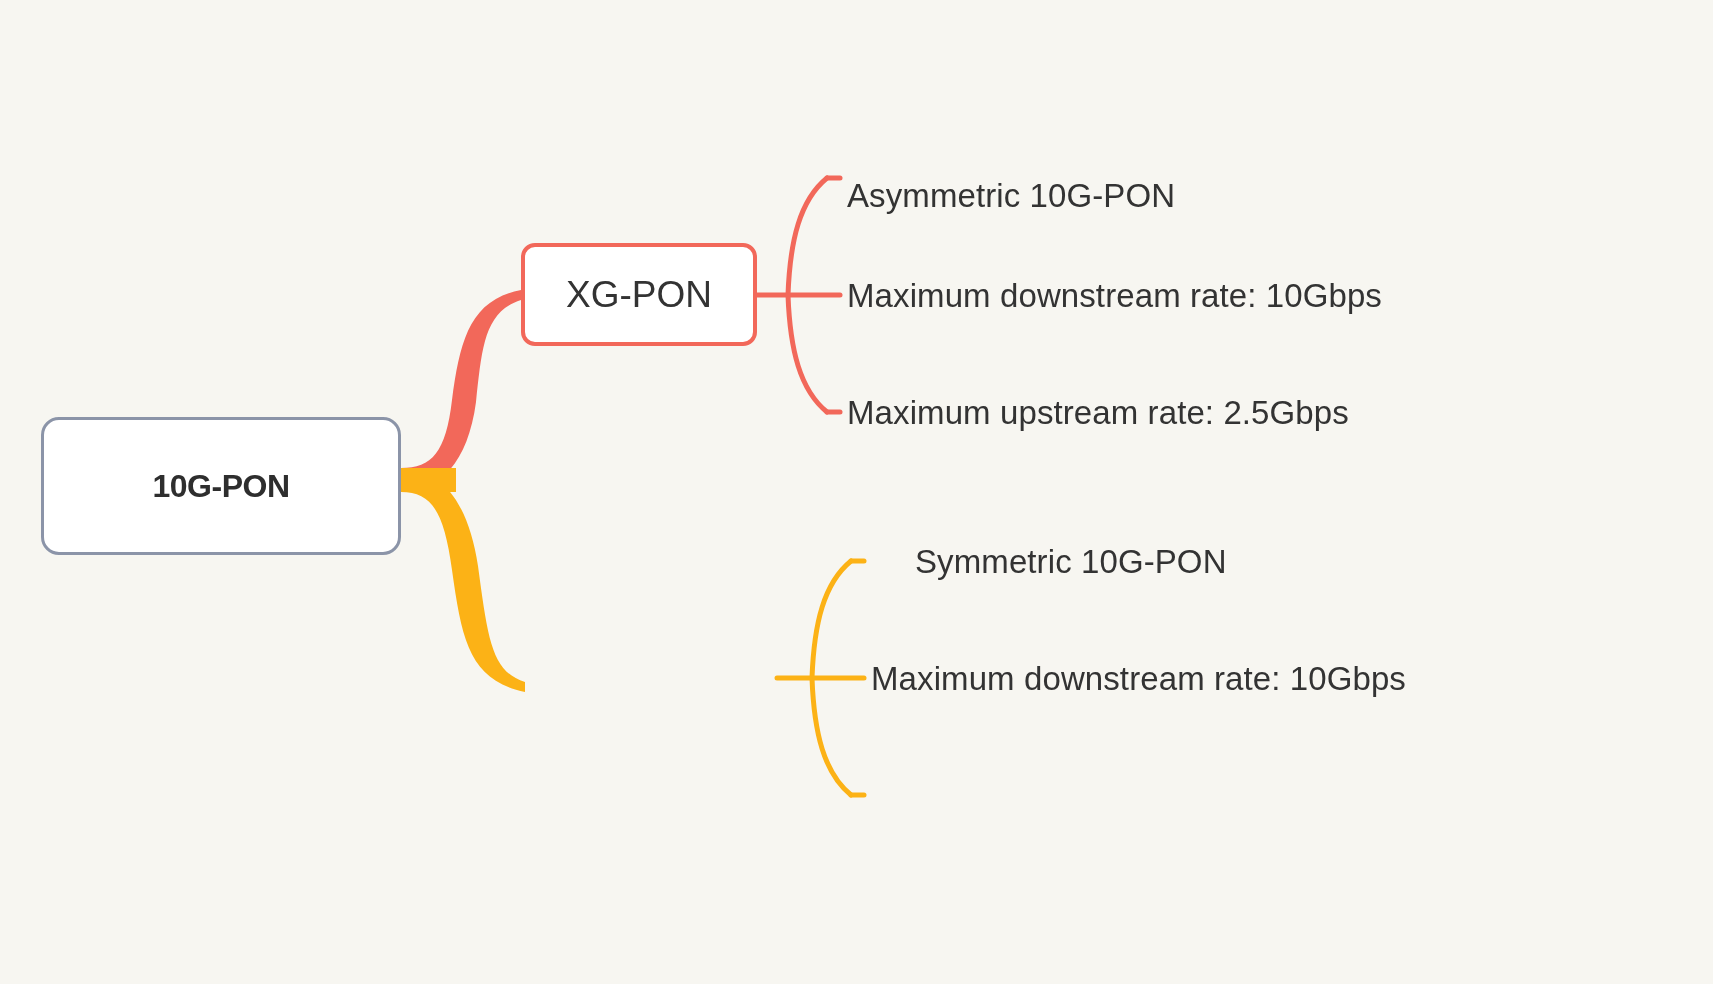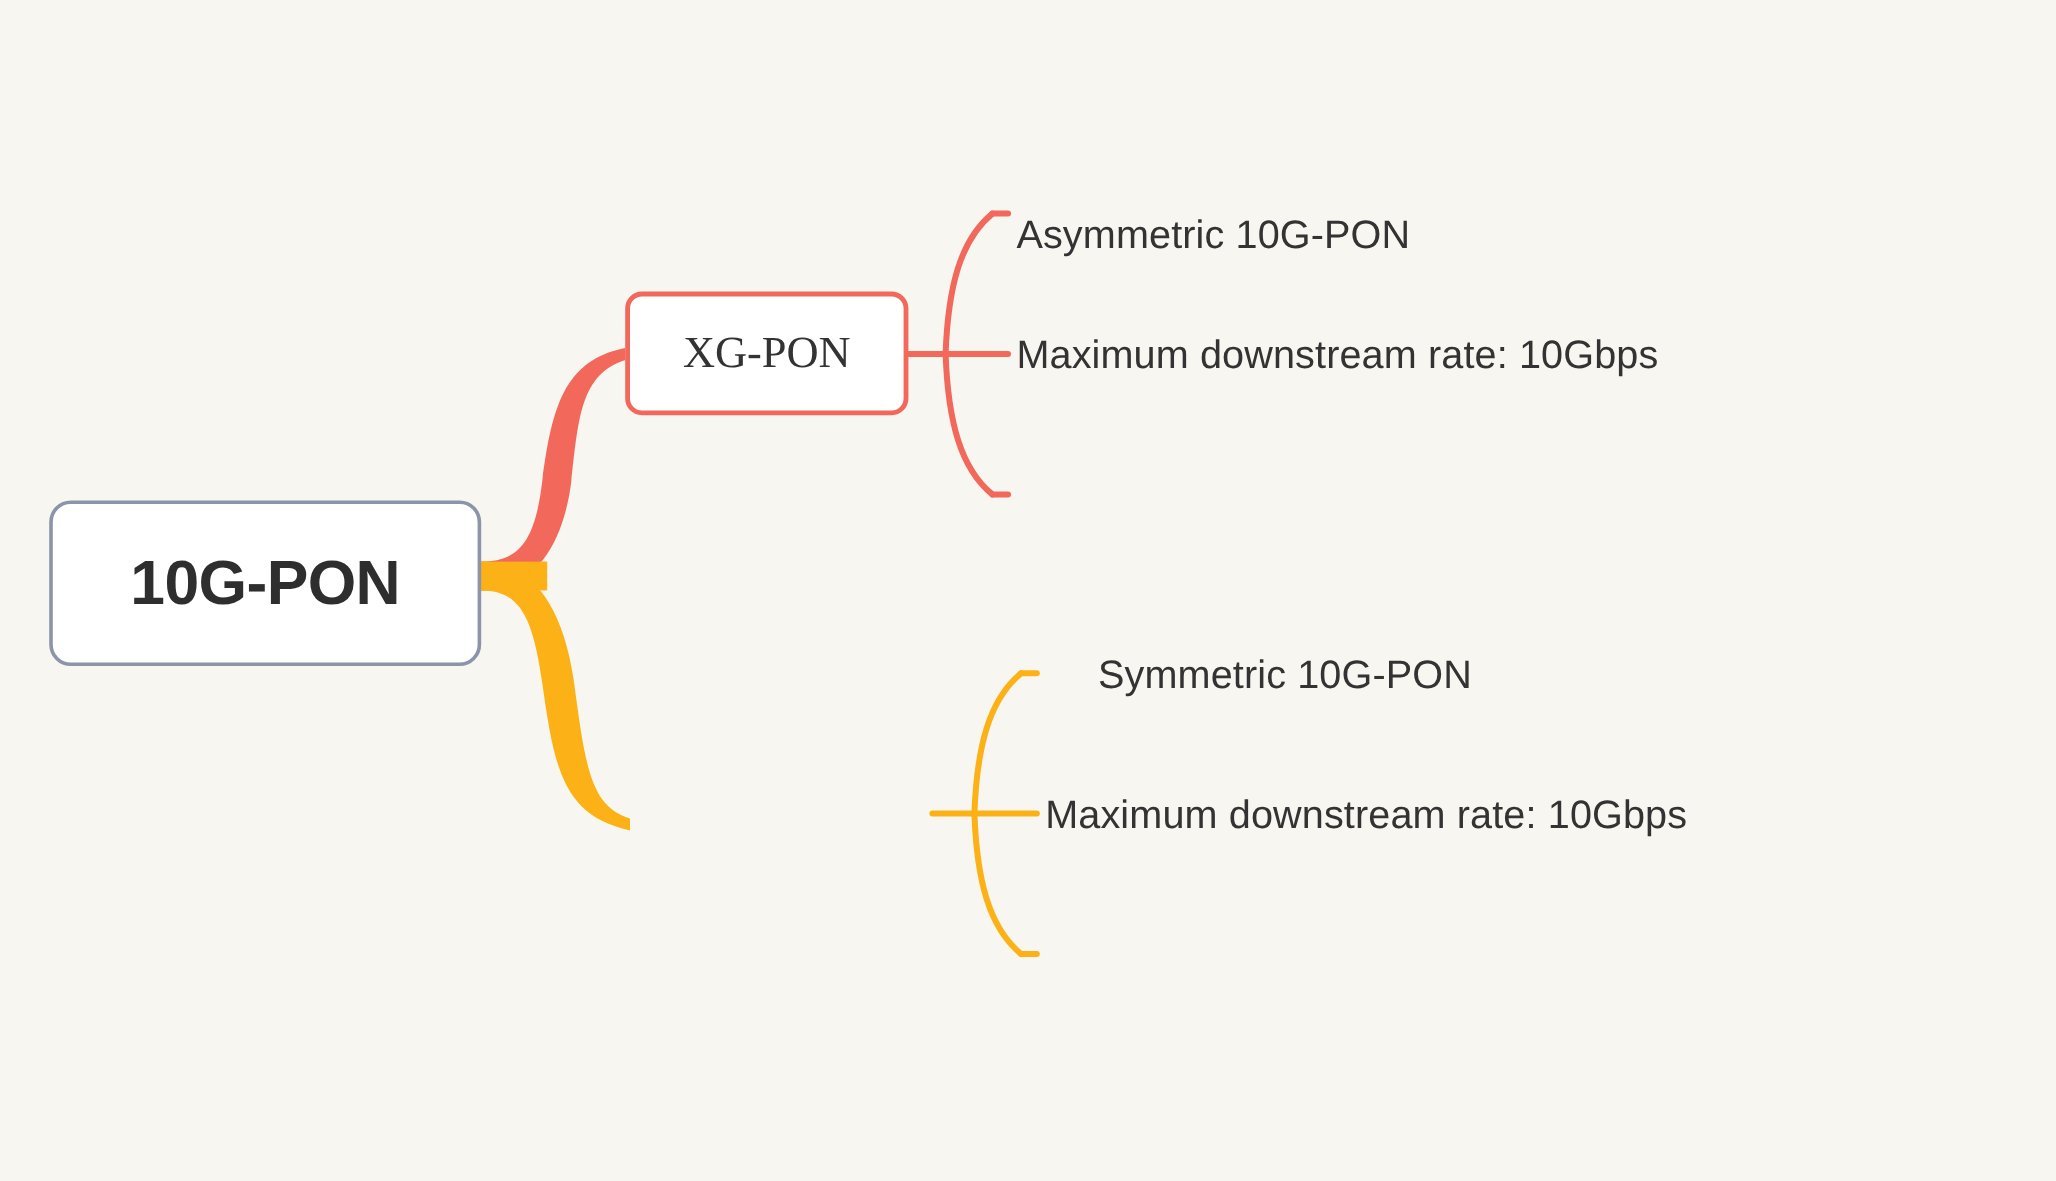--- a/index.html
+++ b/index.html
@@ -38,34 +38,33 @@
     justify-content: center;
     white-space: nowrap;
   }
   .node-root {
     left: 41px;
     top: 417px;
     width: 360px;
     height: 138px;
     border: 3px solid #8b94a8;
     border-radius: 18px;
-    font-size: 52px;
+    font-size: 32px;
     font-weight: bold;
     color: #2e2e2e;
     letter-spacing: -0.5px;
   }
   .node-branch-1 {
     left: 521px;
     top: 243px;
     width: 236px;
     height: 103px;
     border: 4px solid #f2685a;
     font-size: 37px;
     color: #333333;
-    font-family: Liberation Serif, serif;
   }
   .node-branch-2 {
     left: 521px;
     top: 629px;
     width: 256px;
     height: 100px;
     border: 4px solid #fcb216;
     font-size: 37px;
     color: #333333;
   }
@@ -128,20 +127,23 @@
     <span>XG-PON</span>
   </div>
 
 
   <div class="leaf" style="left:847px; top:162px;margin-top:17px;">
     <span>Asymmetric 10G-PON</span>
   </div>
   <div class="leaf" style="left:847px; top:279px;">
     <span>Maximum downstream rate: 10Gbps</span>
   </div>
+  <div class="leaf" style="left:847px; top:396px;">
+    <span>Maximum upstream rate: 2.5Gbps</span>
+  </div>
 
   <div class="leaf" style="left:871px; top:545px;margin-left:44px;">
     <span>Symmetric 10G-PON</span>
   </div>
   <div class="leaf" style="left:871px; top:662px;">
     <span>Maximum downstream rate: 10Gbps</span>
   </div>
 
 </div>
 

